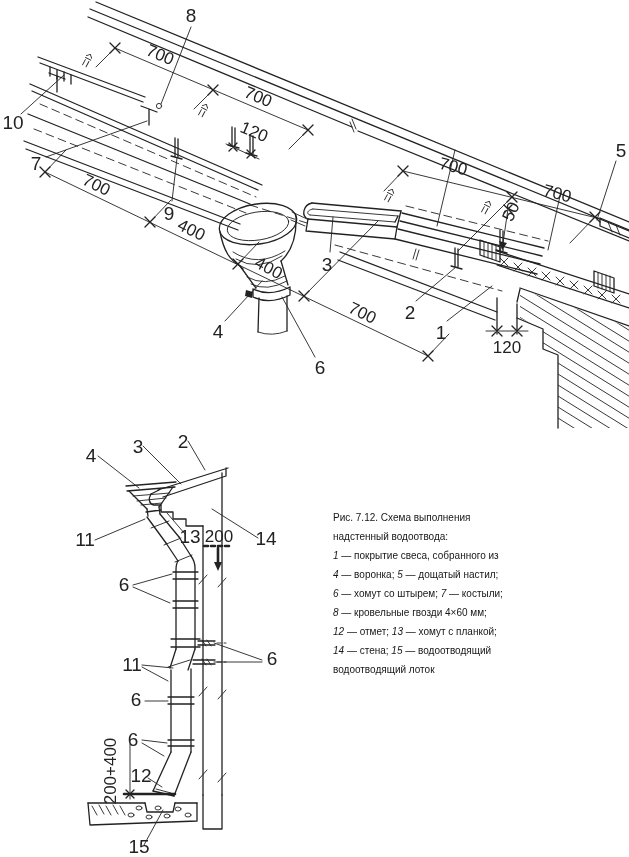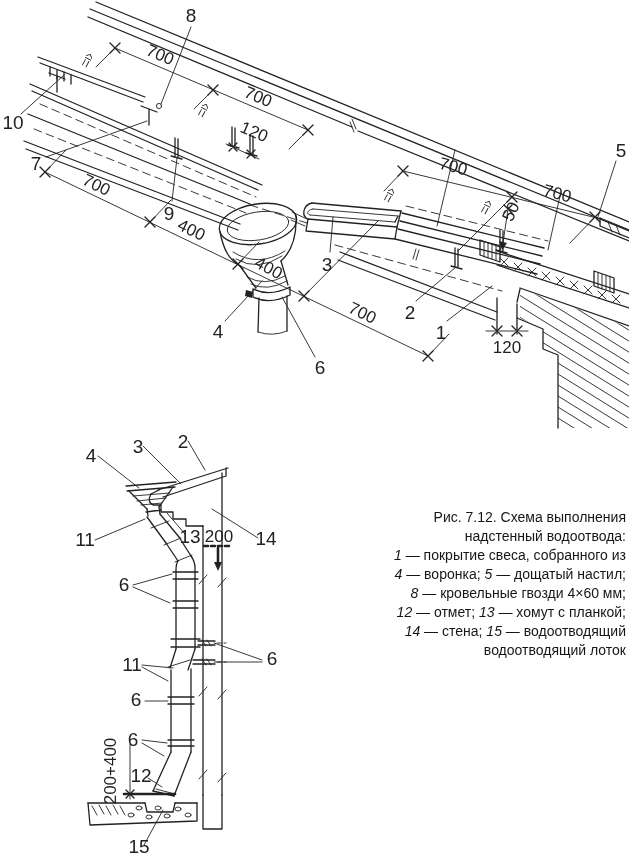--- a/index.html
+++ b/index.html
@@ -12,21 +12,21 @@
   svg .ln   { stroke:var(--ink); stroke-width:1.3; fill:none; stroke-linecap:round; stroke-linejoin:round; }
   svg .thin { stroke-width:0.9; }
   svg .thick{ stroke-width:2.6; }
   svg .dash { stroke-dasharray:8 5; }
   svg .dash2{ stroke-dasharray:4 3; }
   svg .fillink { fill:var(--ink); stroke:none; }
   svg text.lbl { fill:var(--ink); font-family:"Liberation Sans",sans-serif; font-size:19px; stroke:none; }
   svg text.dim { fill:var(--ink); font-family:"Liberation Sans",sans-serif; font-size:17px; stroke:none; }
   .caption {
     position:absolute; left:333px; top:508px; width:293px;
-    text-align:right; color:#161616; font-size:14px; line-height:19px;
+    text-align:left; color:#161616; font-size:10px; line-height:19px;
   }
   .caption .cap-line i { font-style:italic; }
 </style>
 </head>
 <body>
 
 <div class="page">
 <svg width="629" height="857" viewBox="0 0 629 857">
   <defs>
     <clipPath id="wallFaceClip">
@@ -394,18 +394,19 @@
       <text class="lbl" x="139" y="853" text-anchor="middle">15</text>
     </g>
   </g>
 </svg>
 
 <div class="caption">
   <div class="cap-line">Рис. 7.12. Схема выполнения</div>
   <div class="cap-line">надстенный водоотвода:</div>
   <div class="cap-line"><i>1</i> — покрытие свеса, собранного из</div>
   <div class="cap-line"><i>4</i> — воронка; <i>5</i> — дощатый настил;</div>
+  <div class="cap-line"><i>6</i> — хомут со штырем; <i>7</i> — костыли;</div>
   <div class="cap-line"><i>8</i> — кровельные гвозди 4×60 мм;</div>
   <div class="cap-line"><i>12</i> — отмет; <i>13</i> — хомут с планкой;</div>
   <div class="cap-line"><i>14</i> — стена; <i>15</i> — водоотводящий</div>
   <div class="cap-line">водоотводящий лоток</div>
 </div>
 </div>
 
 </body></html>

